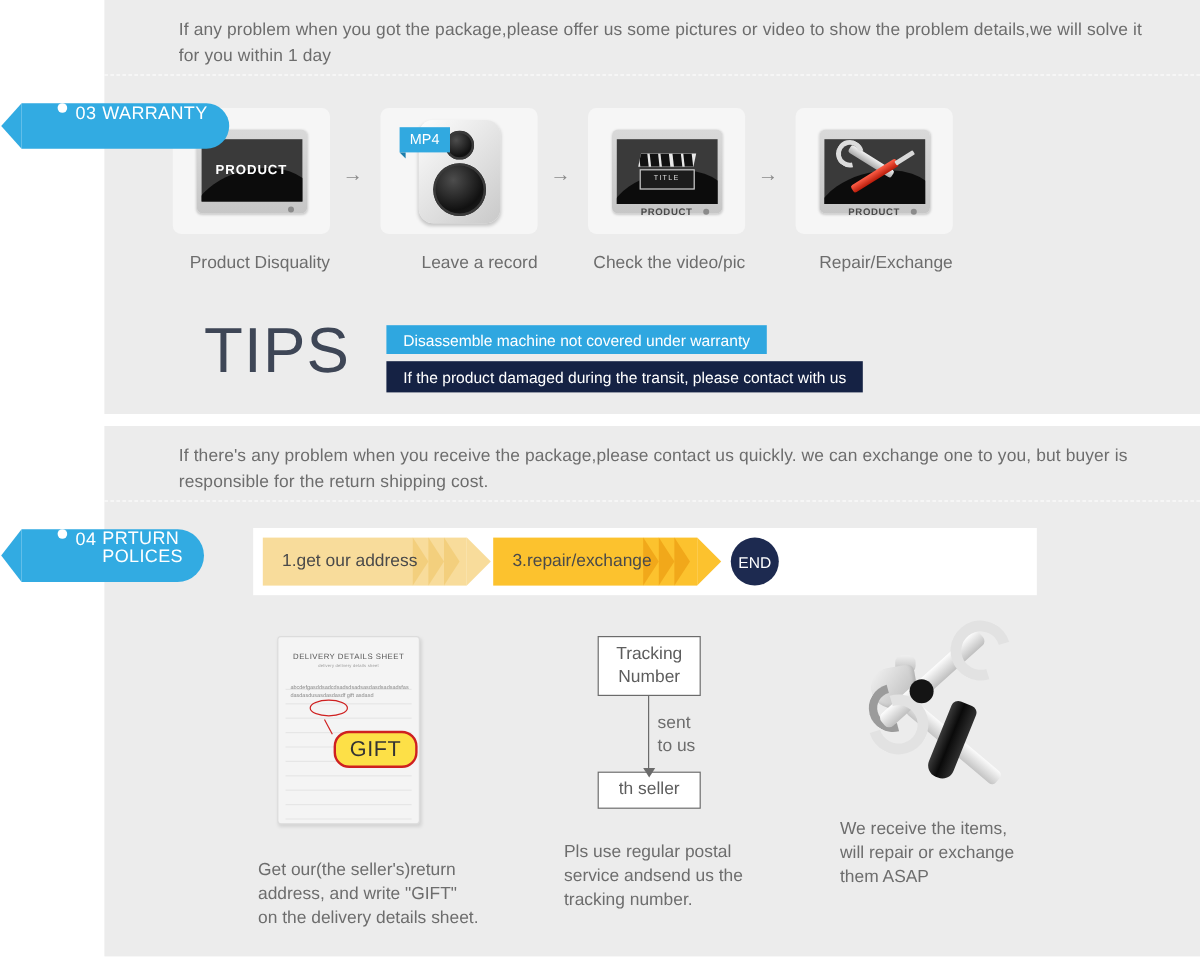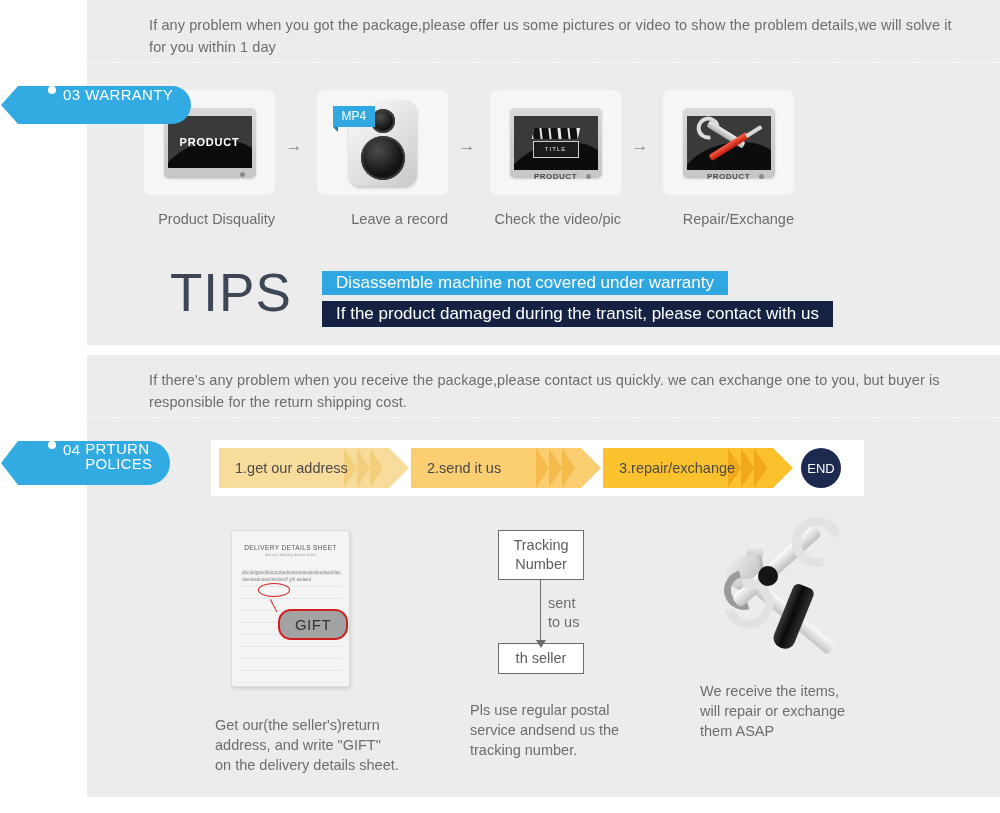--- a/index.html
+++ b/index.html
@@ -227,21 +227,21 @@
     position:absolute;left:0;top:0;
     font-size:53px;
     font-weight:300;
     color:#3e4656;
     letter-spacing:1px;
     font-family:"Liberation Sans", sans-serif;
   }
   .tip-bar{
     position:absolute;
     color:#ffffff;
-    font-size:17px;
+    font-size:13px;
     display:flex;align-items:center;
     padding:8px 14px;
     box-sizing:border-box;
     white-space:nowrap;
   }
   #tip-1{left:152px;top:9px;height:24px;background:#2fa7e0;}
   #tip-2{left:152px;top:39px;height:26px;background:#152244;}
 
   
   #arrow-band{
@@ -357,23 +357,23 @@
     position:absolute;left:40px;top:63px;
     width:20px;height:14px;
     border-left:1.2px solid #cf2020;
     transform:rotate(-28deg);
   }
   .gift-box{
     position:absolute;left:46px;top:78px;
     width:66px;height:27px;
     border:2.2px solid #cf2020;
     border-radius:13px;
-    background:#a3a3a3;
+    background:#fde047;
     display:flex;align-items:center;justify-content:center;
-    font-size:15px;
+    font-size:18px;
     color:#333;
     letter-spacing:.5px;
   }
 
   
   .flow-box{
     width:86px;
     border:1.3px solid #6b6b6b;
     background:#ffffff;
     text-align:center;
@@ -584,28 +584,20 @@
 <div id="arrow-band">
   <div class="inner">
     <div class="chev" id="chev-1">
       <span class="chev-txt">1.get our address</span>
       <span class="feather">
           <i></i>
           <i></i>
           <i></i>
         </span>
     </div>
-    <div class="chev" id="chev-2">
-      <span class="chev-txt">2.send it us</span>
-      <span class="feather">
-          <i></i>
-          <i></i>
-          <i></i>
-        </span>
-    </div>
     <div class="chev" id="chev-3">
       <span class="chev-txt">3.repair/exchange</span>
       <span class="feather">
           <i></i>
           <i></i>
           <i></i>
         </span>
     </div>
     <div id="end-circle">END</div>
   </div>

